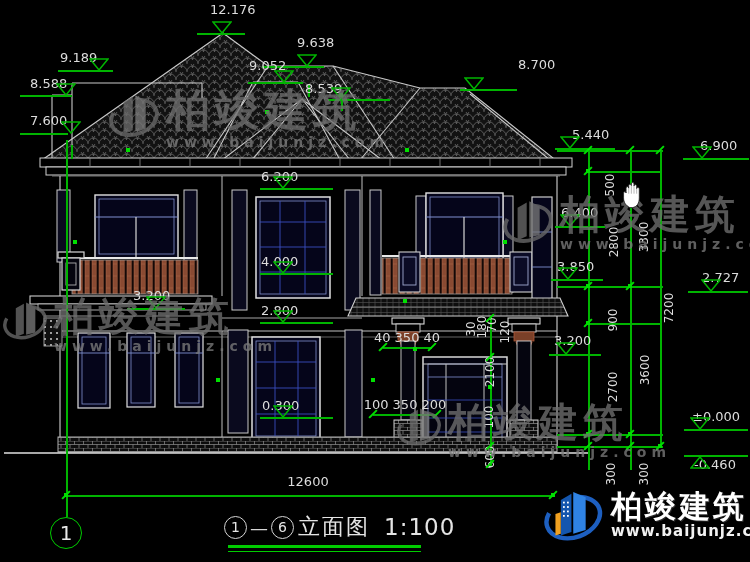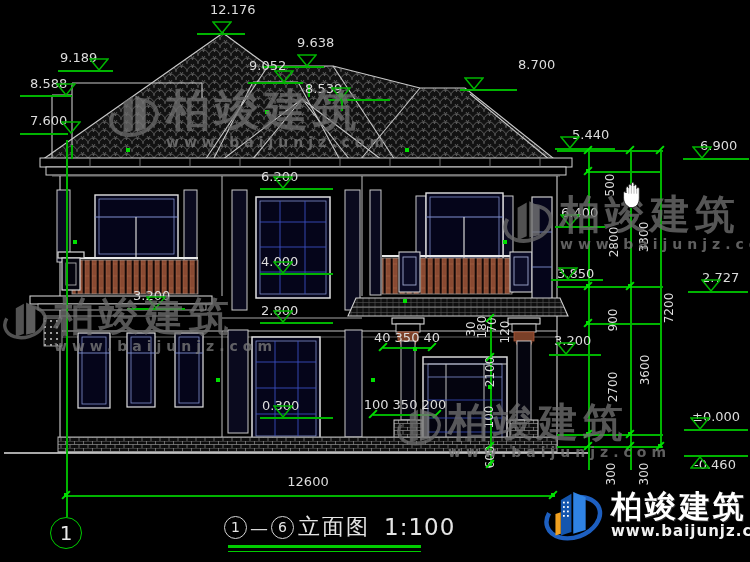--- a/index.html
+++ b/index.html
@@ -293,21 +293,21 @@
           <polygon points="1,1 19,1 10,12" fill="none" stroke="#00b400" stroke-width="1.5"></polygon>
         </svg>
       </div>
       <div class="etext" style="left: 561px; top: 206px;">6.400</div>
       <div class="gline h" style="left: 555px; top: 226px; width: 50px;"></div>
       <div class="tri" style="left: 560px; top: 214px;">
         <svg width="20" height="13">
           <polygon points="1,1 19,1 10,12" fill="none" stroke="#00b400" stroke-width="1.5"></polygon>
         </svg>
       </div>
-      <div class="etext" style="left: 557px; top: 267px;">3.850</div>
+      <div class="etext" style="left: 557px; top: 260px;">3.850</div>
       <div class="gline h" style="left: 551px; top: 279px; width: 52px;"></div>
       <div class="tri" style="left: 558px; top: 267px;">
         <svg width="20" height="13">
           <polygon points="1,1 19,1 10,12" fill="none" stroke="#00b400" stroke-width="1.5"></polygon>
         </svg>
       </div>
       <div class="etext" style="left: 702px; top: 271px;">2.727</div>
       <div class="gline h" style="left: 688px; top: 291px; width: 60px;"></div>
       <div class="tri" style="left: 701px; top: 279px;">
         <svg width="20" height="13">

